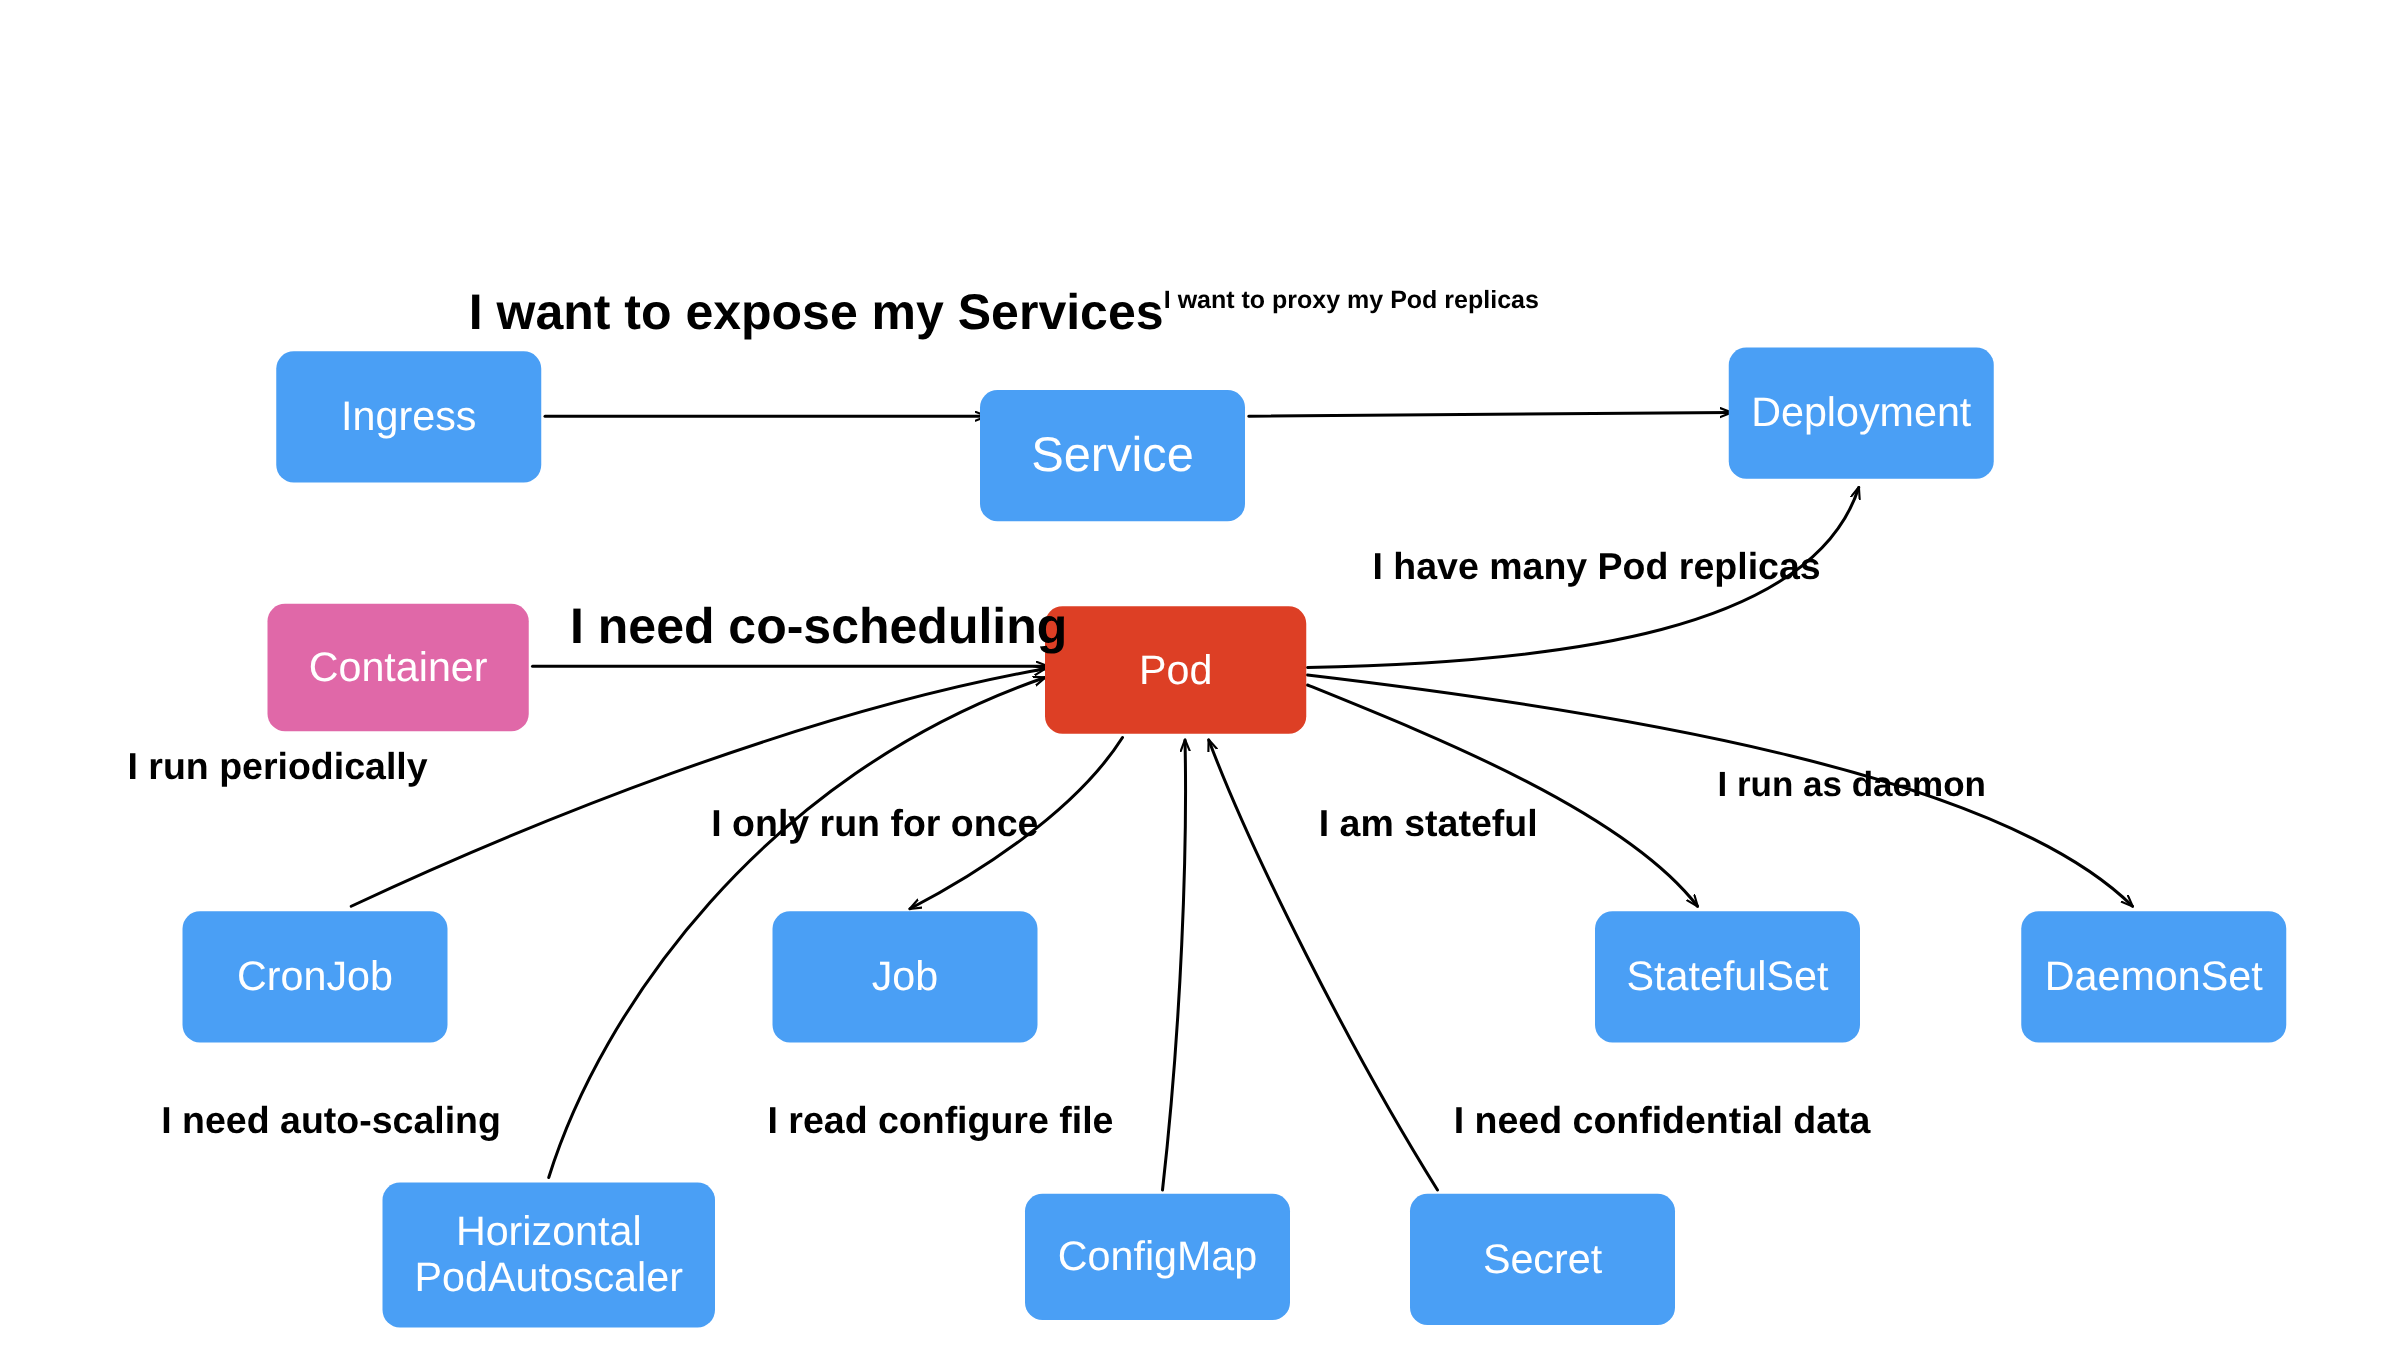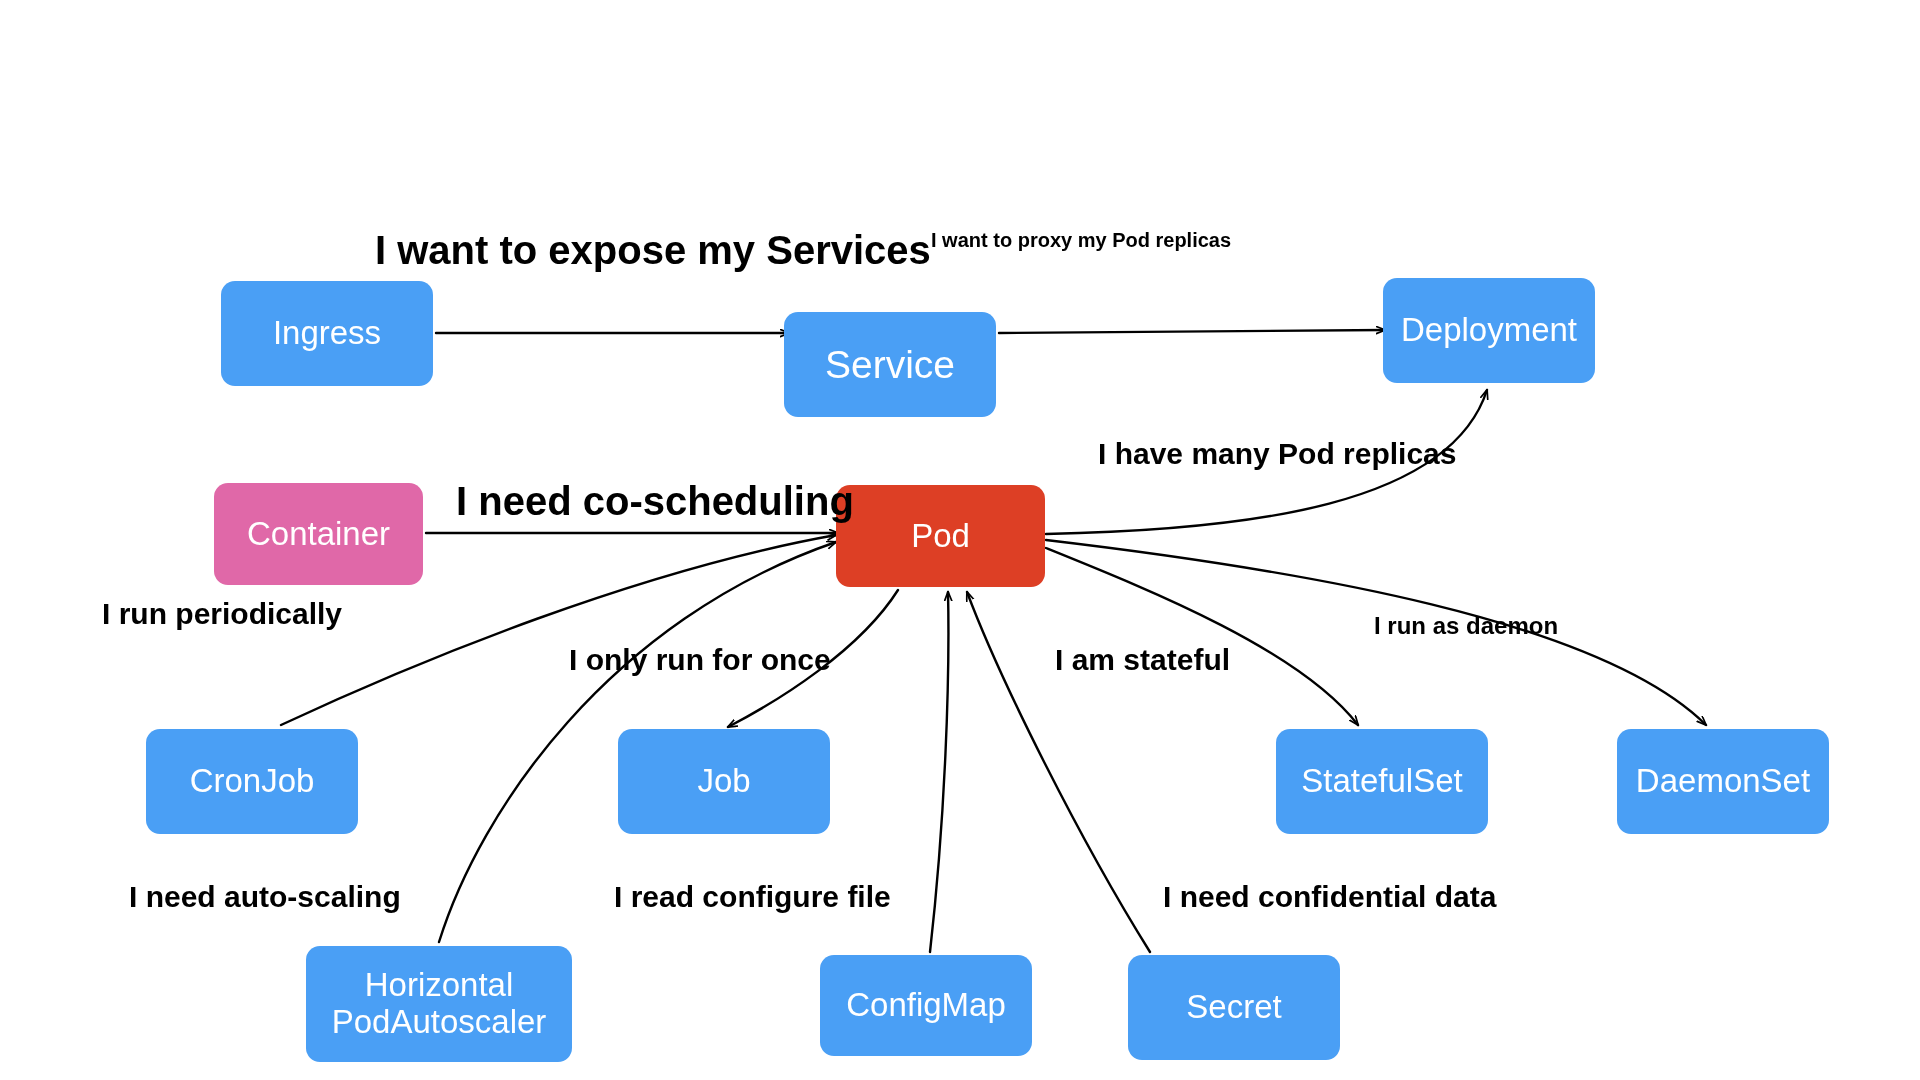--- a/index.html
+++ b/index.html
@@ -116,19 +116,19 @@
       </div>
     </div>
   <div id="labels-group">
       <div class="edge-label" style="left: 375px; top: 228px; font-size: 40px;">I want to expose my Services</div>
       <div class="edge-label" style="left: 931px; top: 229px; font-size: 20px;">I want to proxy my Pod replicas</div>
       <div class="edge-label" style="left: 456px; top: 479px; font-size: 40px;">I need co-scheduling</div>
       <div class="edge-label" style="left: 1098px; top: 437px; font-size: 30px;">I have many Pod replicas</div>
       <div class="edge-label" style="left: 102px; top: 597px; font-size: 30px;">I run periodically</div>
       <div class="edge-label" style="left: 569px; top: 643px; font-size: 30px;">I only run for once</div>
       <div class="edge-label" style="left: 1055px; top: 643px; font-size: 30px;">I am stateful</div>
-      <div class="edge-label" style="left: 1374px; top: 612px; font-size: 24px;">I run as daemon</div>
+      <div class="edge-label" style="left: 1374px; top: 612px; font-size: 28px;">I run as daemon</div>
       <div class="edge-label" style="left: 129px; top: 880px; font-size: 30px;">I need auto-scaling</div>
       <div class="edge-label" style="left: 614px; top: 880px; font-size: 30px;">I read configure file</div>
       <div class="edge-label" style="left: 1163px; top: 880px; font-size: 30px;">I need confidential data</div>
     </div>
 
 </div>
 
 </body></html>

